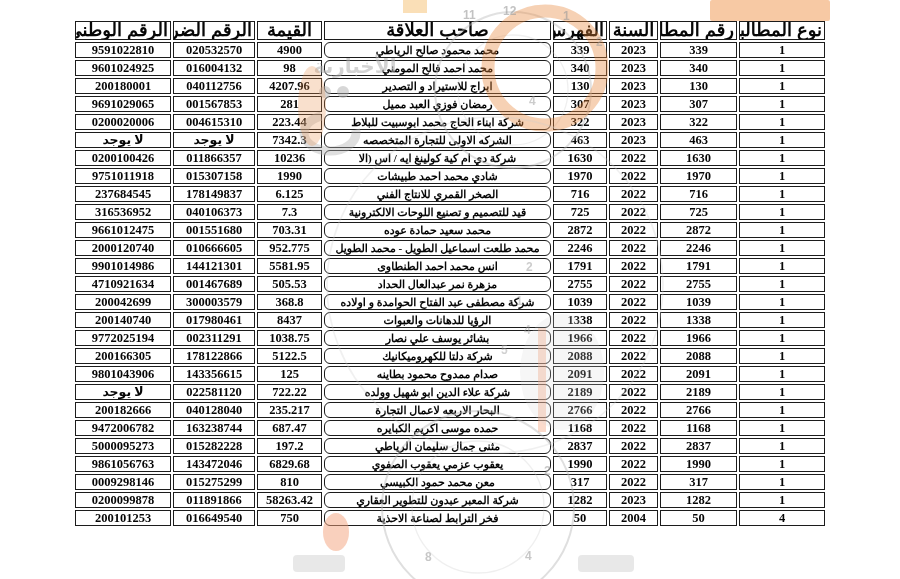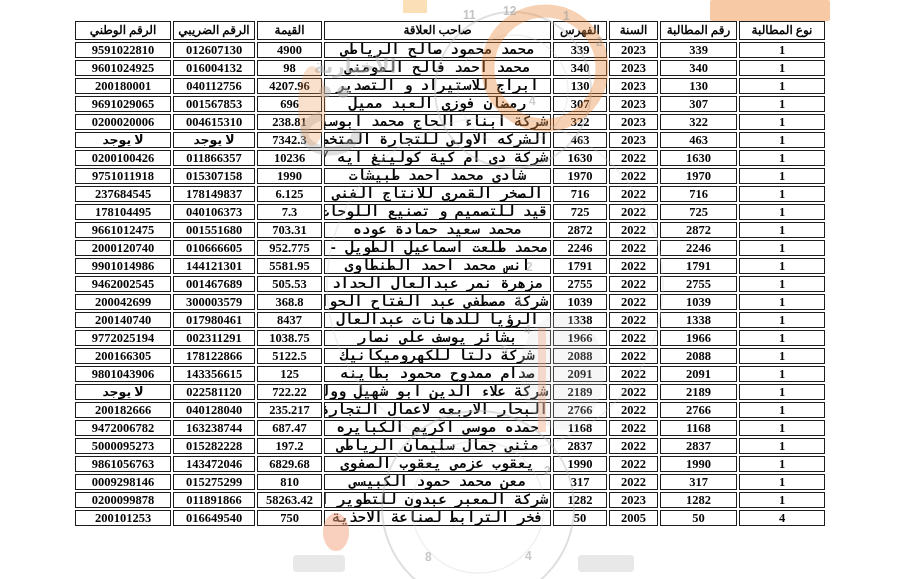--- a/index.html
+++ b/index.html
@@ -21,25 +21,25 @@
     font-weight:bold;
     text-align:center;
     vertical-align:middle;
     padding:0 2px;
     height:14px;line-height:14px;
     font-size:12.5px;
     white-space:nowrap;overflow:hidden;
     font-family:"Liberation Serif","DejaVu Sans",sans-serif;
   }
   table.claims th{
-    height:17px;line-height:17px;font-size:12px;
-    font-family:Liberation Serif, serif;
+    height:17px;line-height:17px;font-size:18px;
+    font-family:Liberation Sans, sans-serif;
   }
   
-  table.claims td:nth-child(5){font-size:14px;font-family:Liberation Mono, monospace;}
+  table.claims td:nth-child(5){font-size:11px;font-family:Liberation Serif, serif;border-radius:6px;}
   
   .watermark{
     position:absolute;inset:0;z-index:5;pointer-events:none;
   }
 </style>
 </head>
 <body>
 
 <div class="stage">
 
@@ -67,21 +67,21 @@
         </tr>
     </thead>
     <tbody>
         <tr>
           <td>1</td>
           <td>339</td>
           <td>2023</td>
           <td>339</td>
           <td>محمد محمود صالح الرياطي</td>
           <td>4900</td>
-          <td>012607130</td>
+          <td>020532570</td>
           <td>9591022810</td>
         </tr>
         <tr>
           <td>1</td>
           <td>340</td>
           <td>2023</td>
           <td>340</td>
           <td>محمد احمد فالح المومني</td>
           <td>98</td>
           <td>016004132</td>
@@ -96,31 +96,31 @@
           <td>4207.96</td>
           <td>040112756</td>
           <td>200180001</td>
         </tr>
         <tr>
           <td>1</td>
           <td>307</td>
           <td>2023</td>
           <td>307</td>
           <td>رمضان فوزي العبد مميل</td>
-          <td>696</td>
+          <td>281</td>
           <td>001567853</td>
           <td>9691029065</td>
         </tr>
         <tr>
           <td>1</td>
           <td>322</td>
           <td>2023</td>
           <td>322</td>
           <td>شركة ابناء الحاج محمد ابوسبيت للبلاط</td>
-          <td>238.81</td>
+          <td>223.44</td>
           <td>004615310</td>
           <td>0200020006</td>
         </tr>
         <tr>
           <td>1</td>
           <td>463</td>
           <td>2023</td>
           <td>463</td>
           <td>الشركه الاولى للتجارة المتخصصه</td>
           <td>7342.3</td>
@@ -158,21 +158,21 @@
           <td>237684545</td>
         </tr>
         <tr>
           <td>1</td>
           <td>725</td>
           <td>2022</td>
           <td>725</td>
           <td>قيد للتصميم و تصنيع اللوحات الالكترونية</td>
           <td>7.3</td>
           <td>040106373</td>
-          <td>178104495</td>
+          <td>316536952</td>
         </tr>
         <tr>
           <td>1</td>
           <td>2872</td>
           <td>2022</td>
           <td>2872</td>
           <td>محمد سعيد حمادة عوده</td>
           <td>703.31</td>
           <td>001551680</td>
           <td>9661012475</td>
@@ -198,38 +198,38 @@
           <td>9901014986</td>
         </tr>
         <tr>
           <td>1</td>
           <td>2755</td>
           <td>2022</td>
           <td>2755</td>
           <td>مزهرة نمر عبدالعال الحداد</td>
           <td>505.53</td>
           <td>001467689</td>
-          <td>9462002545</td>
+          <td>4710921634</td>
         </tr>
         <tr>
           <td>1</td>
           <td>1039</td>
           <td>2022</td>
           <td>1039</td>
           <td>شركة مصطفى عبد الفتاح الحوامدة و اولاده</td>
           <td>368.8</td>
           <td>300003579</td>
           <td>200042699</td>
         </tr>
         <tr>
           <td>1</td>
           <td>1338</td>
           <td>2022</td>
           <td>1338</td>
-          <td>الرؤيا للدهانات عبدالعال</td>
+          <td>الرؤيا للدهانات والعبوات</td>
           <td>8437</td>
           <td>017980461</td>
           <td>200140740</td>
         </tr>
         <tr>
           <td>1</td>
           <td>1966</td>
           <td>2022</td>
           <td>1966</td>
           <td>بشائر يوسف علي نصار</td>
@@ -323,21 +323,21 @@
           <td>2023</td>
           <td>1282</td>
           <td>شركة المعبر عبدون للتطوير العقاري</td>
           <td>58263.42</td>
           <td>011891866</td>
           <td>0200099878</td>
         </tr>
         <tr>
           <td>4</td>
           <td>50</td>
-          <td>2005</td>
+          <td>2004</td>
           <td>50</td>
           <td>فخر الترابط لصناعة الاحذية</td>
           <td>750</td>
           <td>016649540</td>
           <td>200101253</td>
         </tr>
       </tbody>
   </table>
 
   <div class="watermark">

